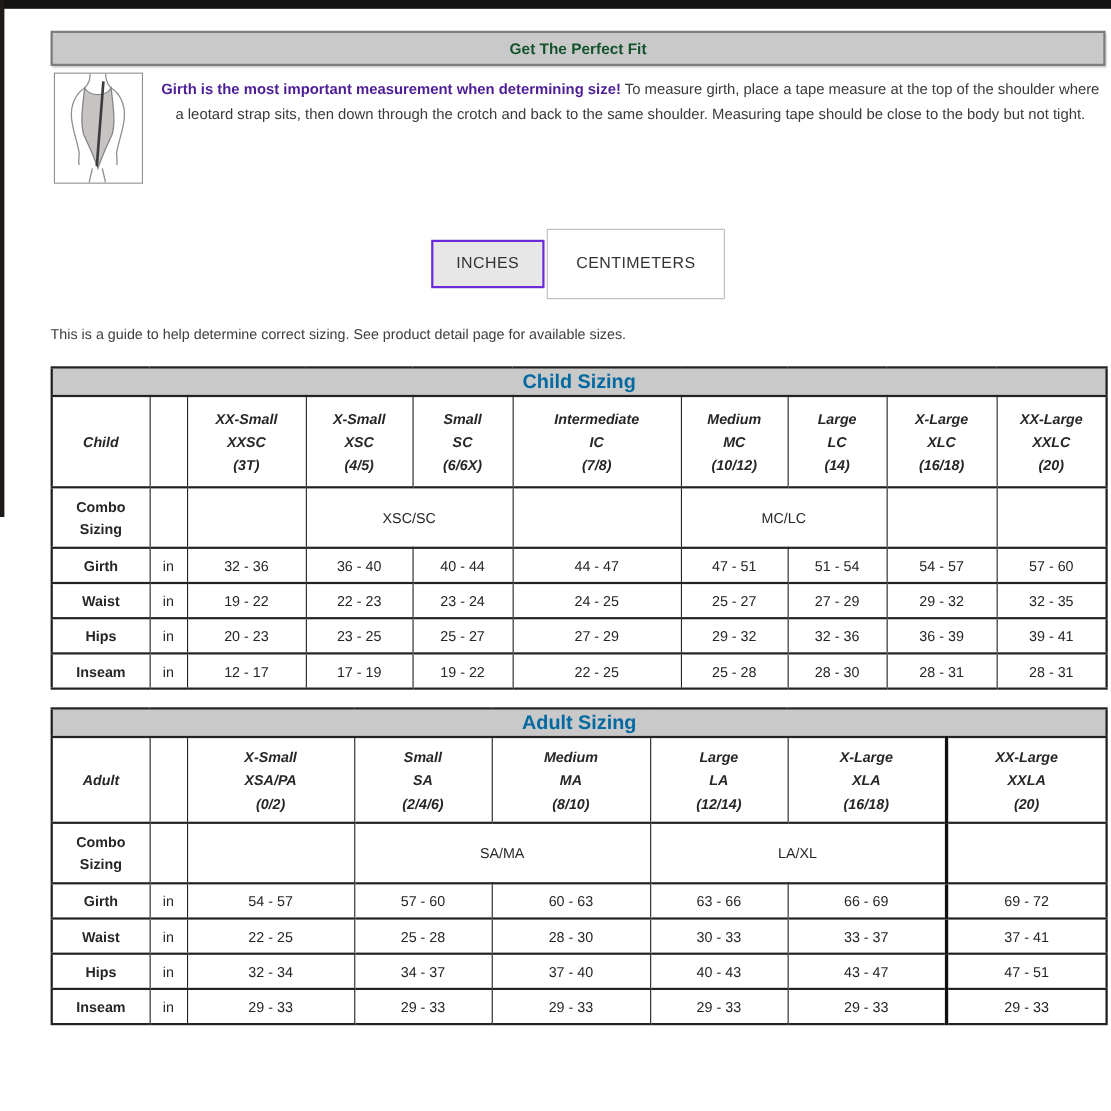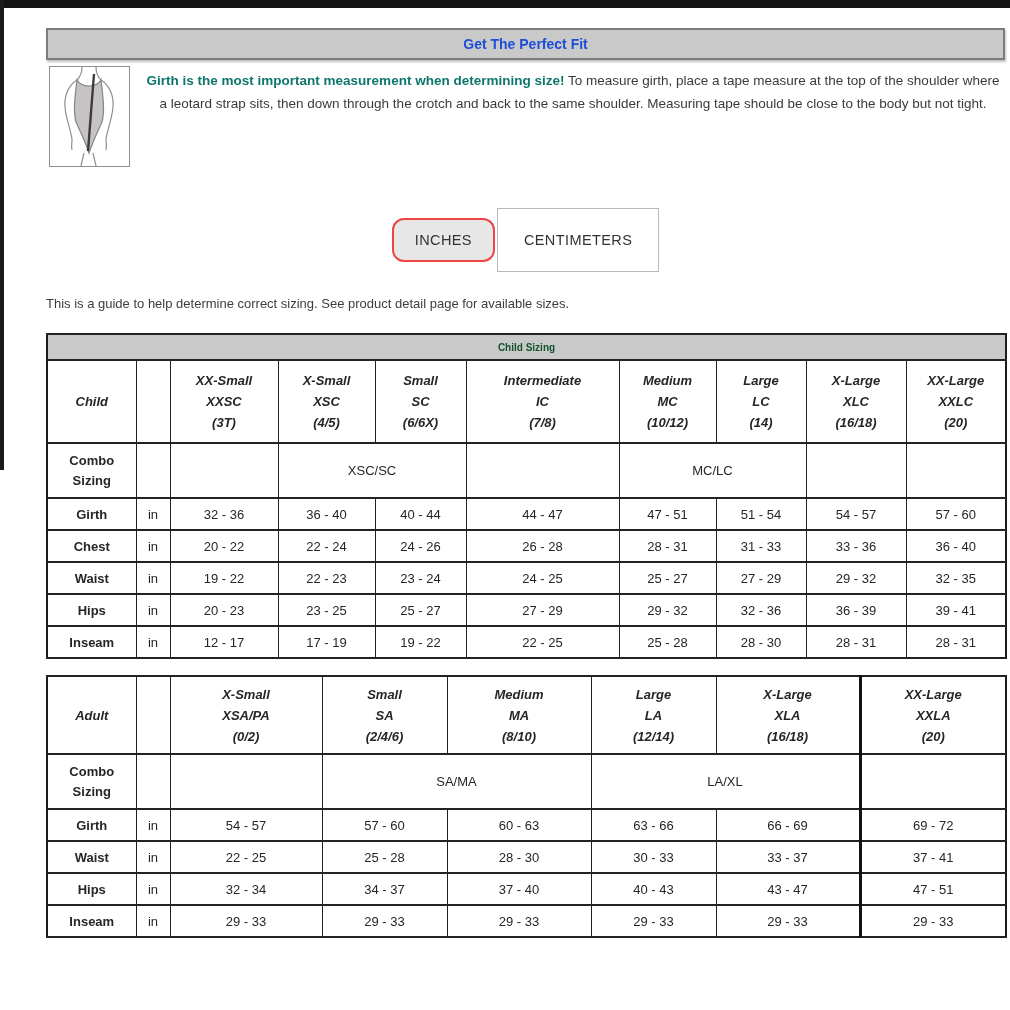--- a/index.html
+++ b/index.html
@@ -8,64 +8,64 @@
     background:#ffffff;color:#2e2e2e;
     font-family:"Liberation Sans", sans-serif;
   }
   .edge-top{position:absolute;top:0;left:0;width:1010px;height:8px;background:#141414;}
   .edge-left{position:absolute;top:0;left:0;width:4px;height:470px;background:#1d1a18;}
   .content{position:absolute;left:46px;top:8px;width:959px;}
 
   .title-bar{
     margin-top:20px;background:#c9c9c9;border:2px solid #7d7d7d;
     box-shadow:1px 2px 2px rgba(0,0,0,.25);
-    text-align:center;font-weight:bold;font-size:14px;color:#1d4ed8;
+    text-align:center;font-weight:bold;font-size:14px;color:#14532d;
     padding:6px 0;
   }
 
   .intro{position:relative;margin-top:6px;min-height:104px;}
   .figure{
     position:absolute;left:3px;top:0;width:81px;height:101px;
     border:1px solid #8f8f8f;background:#fff;box-sizing:border-box;
   }
   .intro-text{
     margin:0 0 0 95px;padding-top:3px;text-align:center;
     font-size:13.5px;line-height:23px;color:#3a3a3a;
   }
-  .intro-text b{color:#0f766e;}
+  .intro-text b{color:#4c1d95;}
 
   .demo-line{margin:30px 0 0 0;text-align:center;font-size:13.5px;color:#3a3a3a;}
   .demo-line b{color:#222;}
 
   .unit-buttons{margin-top:38px;text-align:center;}
   button.unit{
     font-family:"Liberation Sans", sans-serif;font-size:14.5px;color:#333;
     letter-spacing:.4px;cursor:pointer;vertical-align:middle;
   }
   button.unit.selected{
-    background:#e7e7e7;border:2px solid #ef4444;border-radius:12px;padding:12px 21px;
+    background:#e7e7e7;border:2px solid #6d28d9;border-radius:0;padding:12px 21px;
   }
   button.unit.plain{
     background:#ffffff;border:1px solid #b9b9b9;padding:23px 26px;margin-left:2px;
   }
 
   .note{margin:24px 0 0 0;text-align:left;font-size:13px;color:#3d3d3d;}
 
   table.sizing{
     border-collapse:collapse;table-layout:fixed;width:959px;margin-top:22px;
     font-size:13px;color:#262626;
   }
   table.sizing.adult{margin-top:16px;}
   .sizing td,.sizing th{
     border-top:2px solid #222;border-bottom:2px solid #222;
     border-left:1px solid #222;border-right:1px solid #222;
     text-align:center;vertical-align:middle;padding:0;
   }
   table.sizing{border:2px solid #1c1c1c;}
-  .t-title{background:#c9c9c9;font-weight:bold;font-size:10px;height:24px;color:#14532d;}
+  .t-title{background:#c9c9c9;font-weight:bold;font-size:18px;height:24px;color:#0369a1;}
   .head-row th{height:81px;font-weight:bold;font-style:italic;}
   table.sizing.adult .head-row th{height:76px;}
   .col-head div{line-height:21px;}
   .row-label{font-weight:bold;}
   .combo-row td{height:53px;line-height:20px;}
   .data-row td{height:30px;}
   .thick-left{border-left:3px solid #111 !important;}
 </style>
 </head>
 <body>
@@ -182,32 +182,20 @@
           <td>32 - 36</td>
           <td>36 - 40</td>
           <td>40 - 44</td>
           <td>44 - 47</td>
           <td>47 - 51</td>
           <td>51 - 54</td>
           <td>54 - 57</td>
           <td>57 - 60</td>
         </tr>
         <tr class="data-row">
-          <td class="row-label">Chest</td>
-          <td class="unit-cell">in</td>
-          <td>20 - 22</td>
-          <td>22 - 24</td>
-          <td>24 - 26</td>
-          <td>26 - 28</td>
-          <td>28 - 31</td>
-          <td>31 - 33</td>
-          <td>33 - 36</td>
-          <td>36 - 40</td>
-        </tr>
-        <tr class="data-row">
           <td class="row-label">Waist</td>
           <td class="unit-cell">in</td>
           <td>19 - 22</td>
           <td>22 - 23</td>
           <td>23 - 24</td>
           <td>24 - 25</td>
           <td>25 - 27</td>
           <td>27 - 29</td>
           <td>29 - 32</td>
           <td>32 - 35</td>
@@ -244,20 +232,23 @@
       <col style="width:89px">
         <col style="width:34px">
         <col style="width:152px">
         <col style="width:125px">
         <col style="width:144px">
         <col style="width:125px">
         <col style="width:144px">
         <col style="width:146px">
     </colgroup>
     <tbody>
+        <tr>
+          <td class="t-title" colspan="8">Adult Sizing</td>
+        </tr>
         <tr class="head-row">
           <th class="row-label">Adult</th>
           <th class="unit-cell"></th>
           <th class="col-head">
             <div>X-Small</div>
             <div>XSA/PA</div>
             <div>(0/2)</div>
           </th>
           <th class="col-head">
             <div>Small</div>

